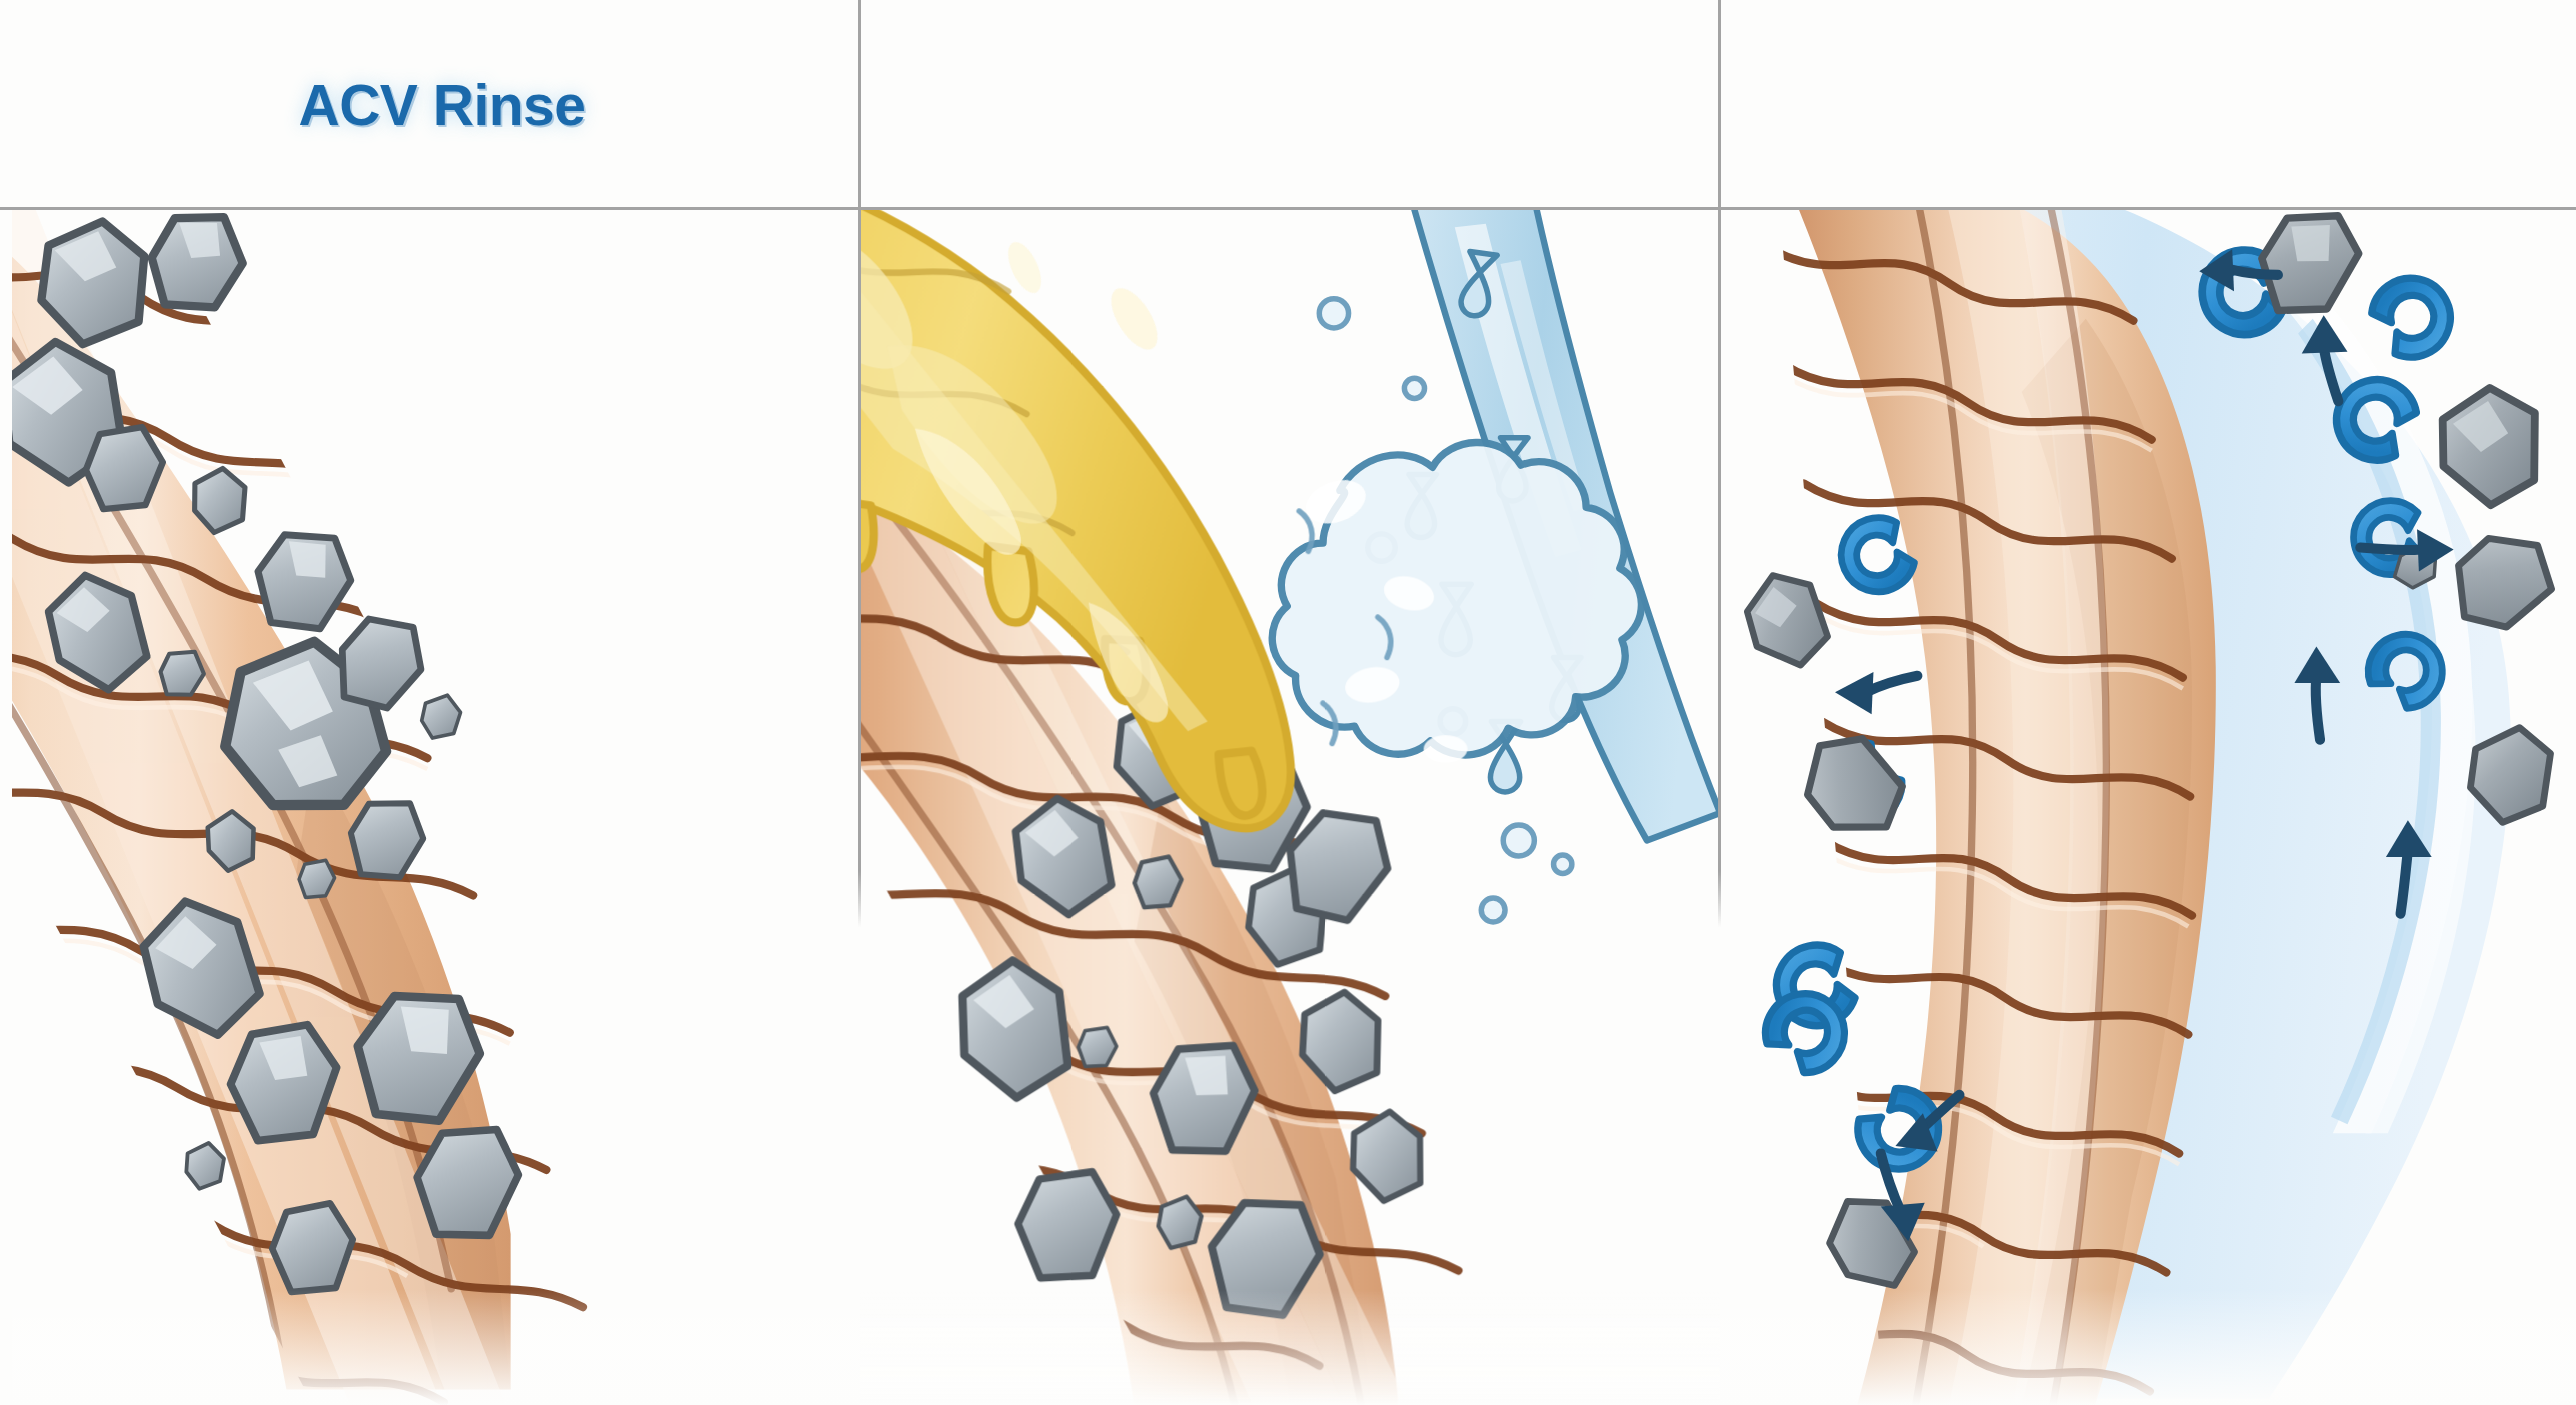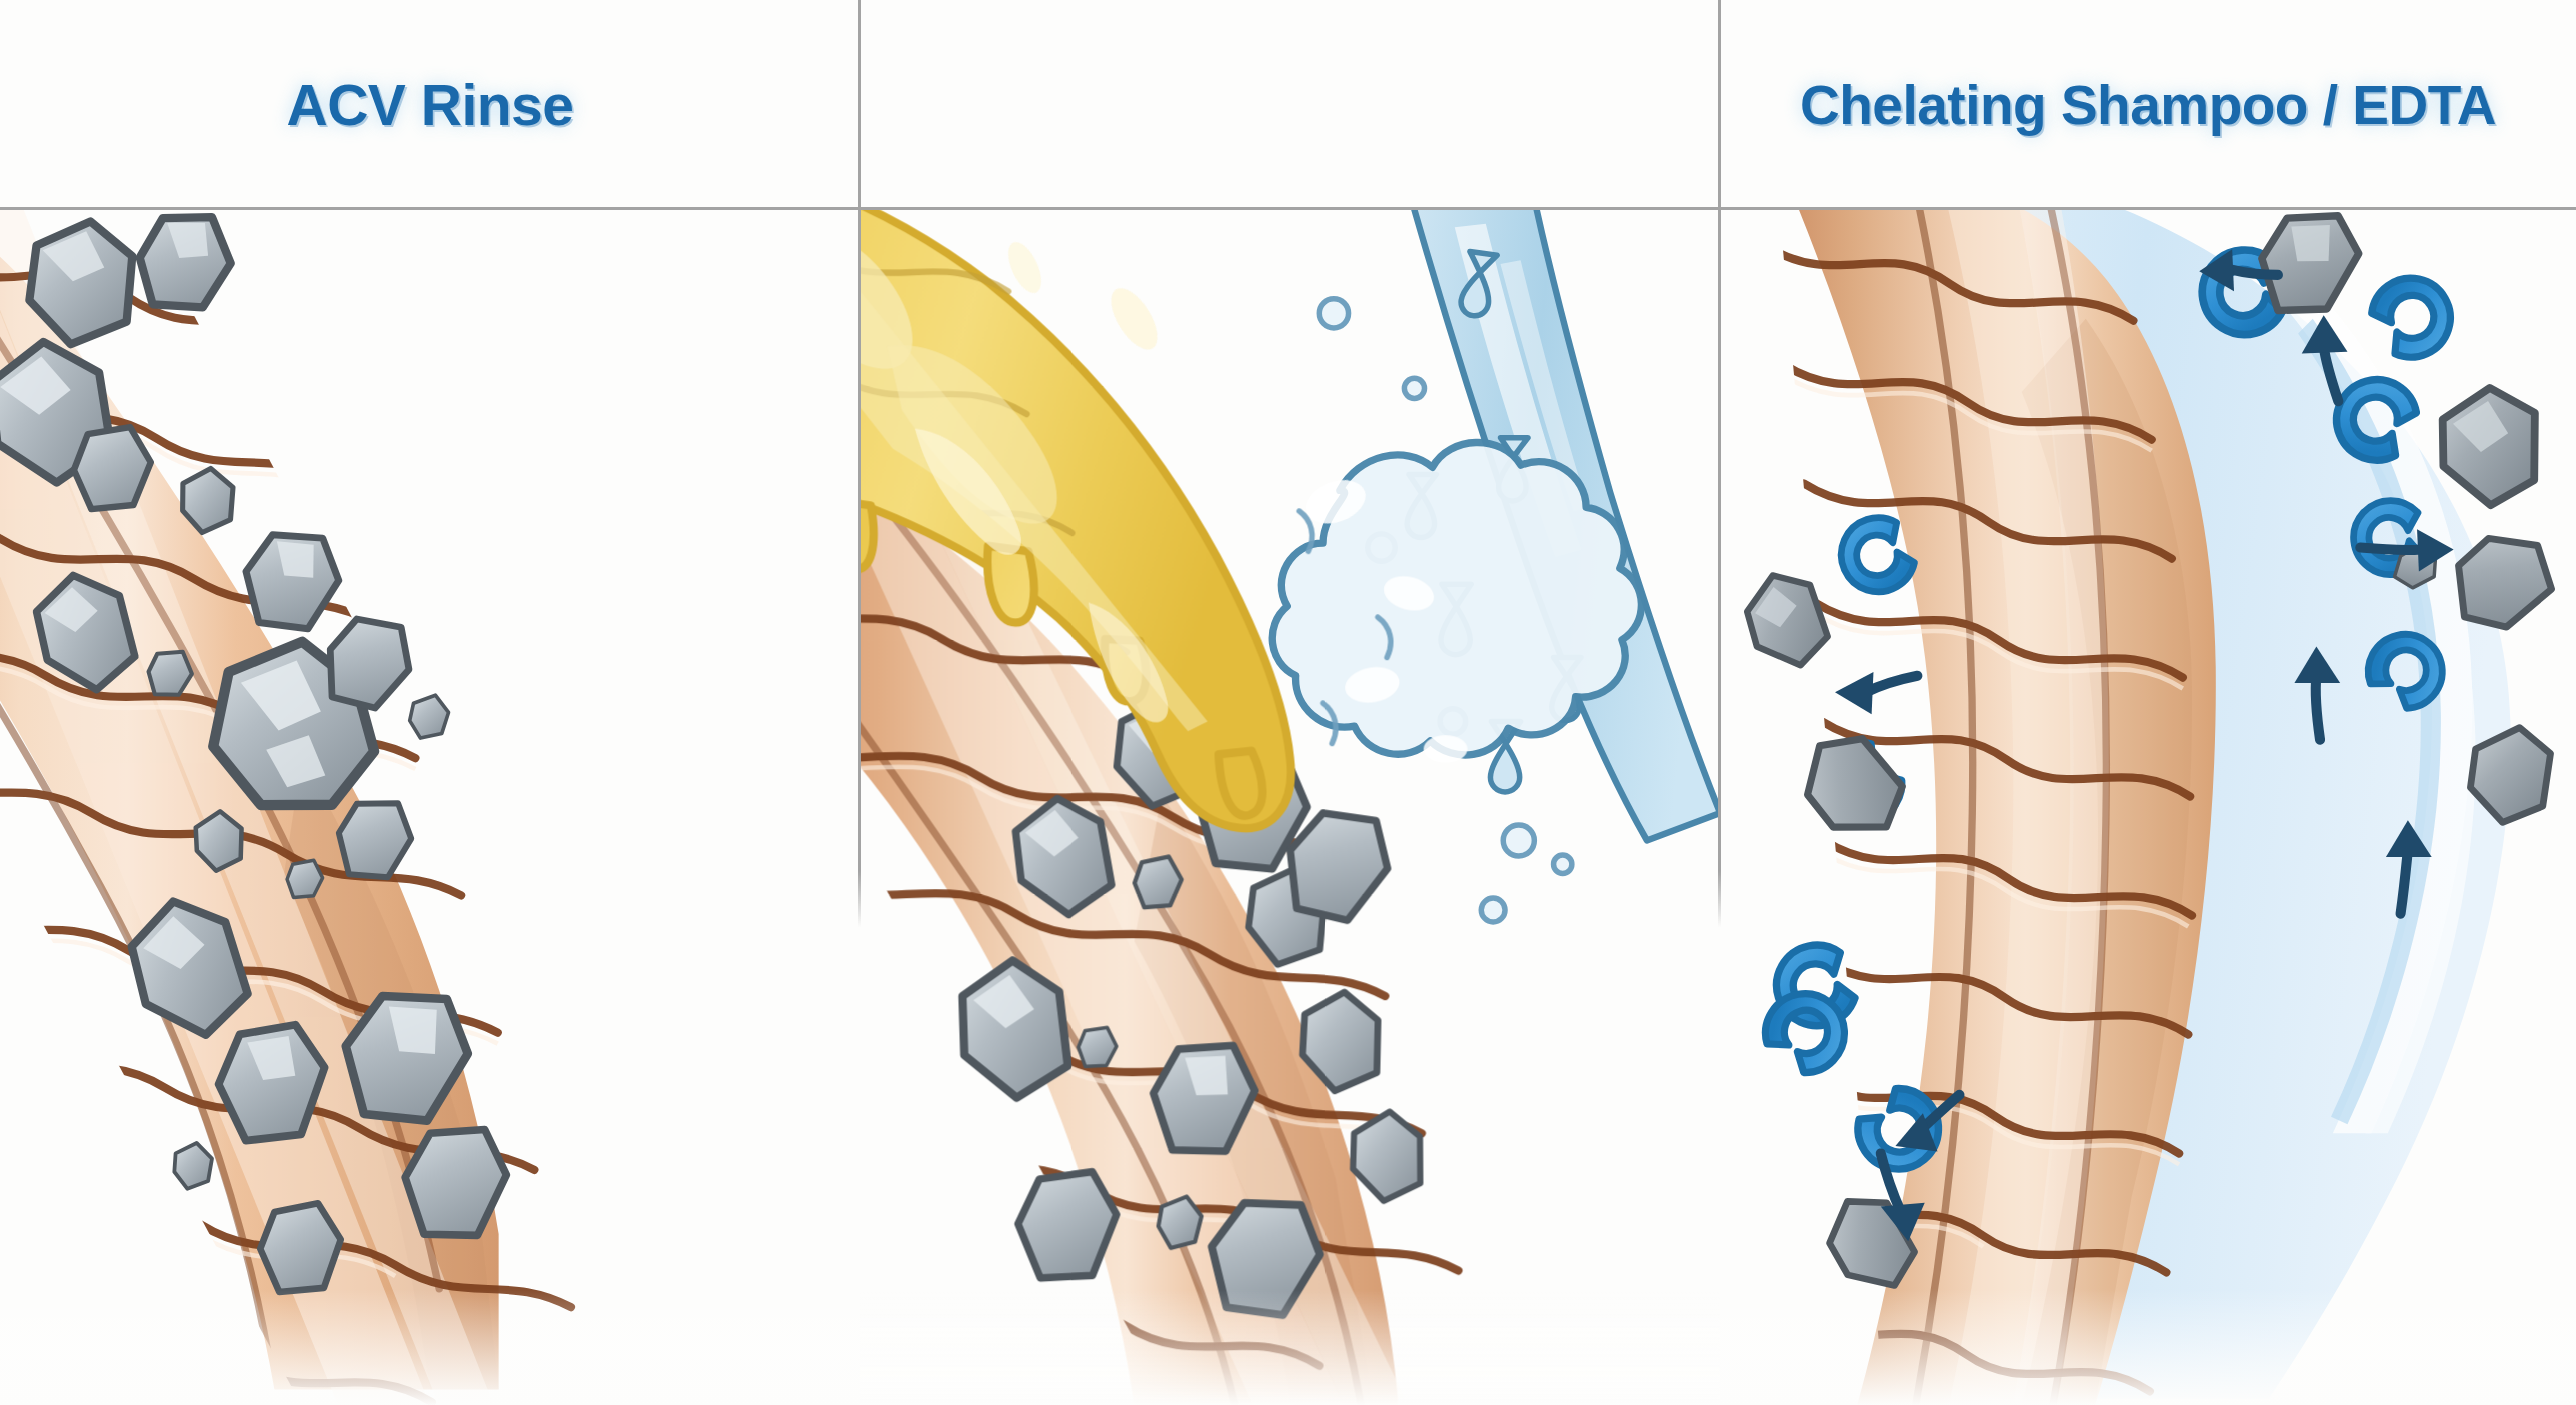--- a/index.html
+++ b/index.html
@@ -5,21 +5,21 @@
   html,body{margin:0;padding:0;background:#ffffff;}
   body{
     width:2576px;height:1405px;overflow:hidden;
     font-family:"Liberation Sans","DejaVu Sans",sans-serif;
     background:#fdfdfc;
   }
   .board{position:relative;width:2576px;height:1405px;background:#fdfdfc;}
 
   
   .panel{position:absolute;top:0;height:1405px;overflow:hidden;}
-  .panel-1{left:0;width:860px;text-align:center;}
+  .panel-1{left:12px;width:860px;text-align:center;}
   .panel-2{left:860px;width:860px;}
   .panel-3{left:1720px;width:856px;}
 
   .header{
     position:absolute;top:0;left:0;width:100%;height:209px;
     display:flex;align-items:center;justify-content:center;
     background:#fdfdfc;
   }
   .title{
     font-size:57px;font-weight:bold;color:#1a69ab;
@@ -415,23 +415,20 @@
             <ellipse cx="180" cy="64" rx="14" ry="30" transform="rotate(-25 180 64)" opacity=".7"></ellipse>
           </g>
         </g>
 
         <rect x="0" y="1180" width="940" height="128" fill="url(#fadeBot2)"></rect>
       </svg>
     </div>
   </div>
 
   <div class="panel panel-3">
-    <div class="header">
-      <div class="title">Chelating Shampoo / EDTA</div>
-    </div>
     <div class="stage">
       <svg viewBox="0 0 936 1308" preserveAspectRatio="xMidYMid slice">
         <defs>
           <linearGradient id="shaft3" x1="0" y1="0" x2="1" y2="0">
             <stop offset="0%" stop-color="#cf9167"></stop>
             <stop offset="16%" stop-color="#ddab82"></stop>
             <stop offset="40%" stop-color="#f0cfb3"></stop>
             <stop offset="56%" stop-color="#f8e3d0"></stop>
             <stop offset="74%" stop-color="#ecc6a4"></stop>
             <stop offset="100%" stop-color="#d9a377"></stop>

